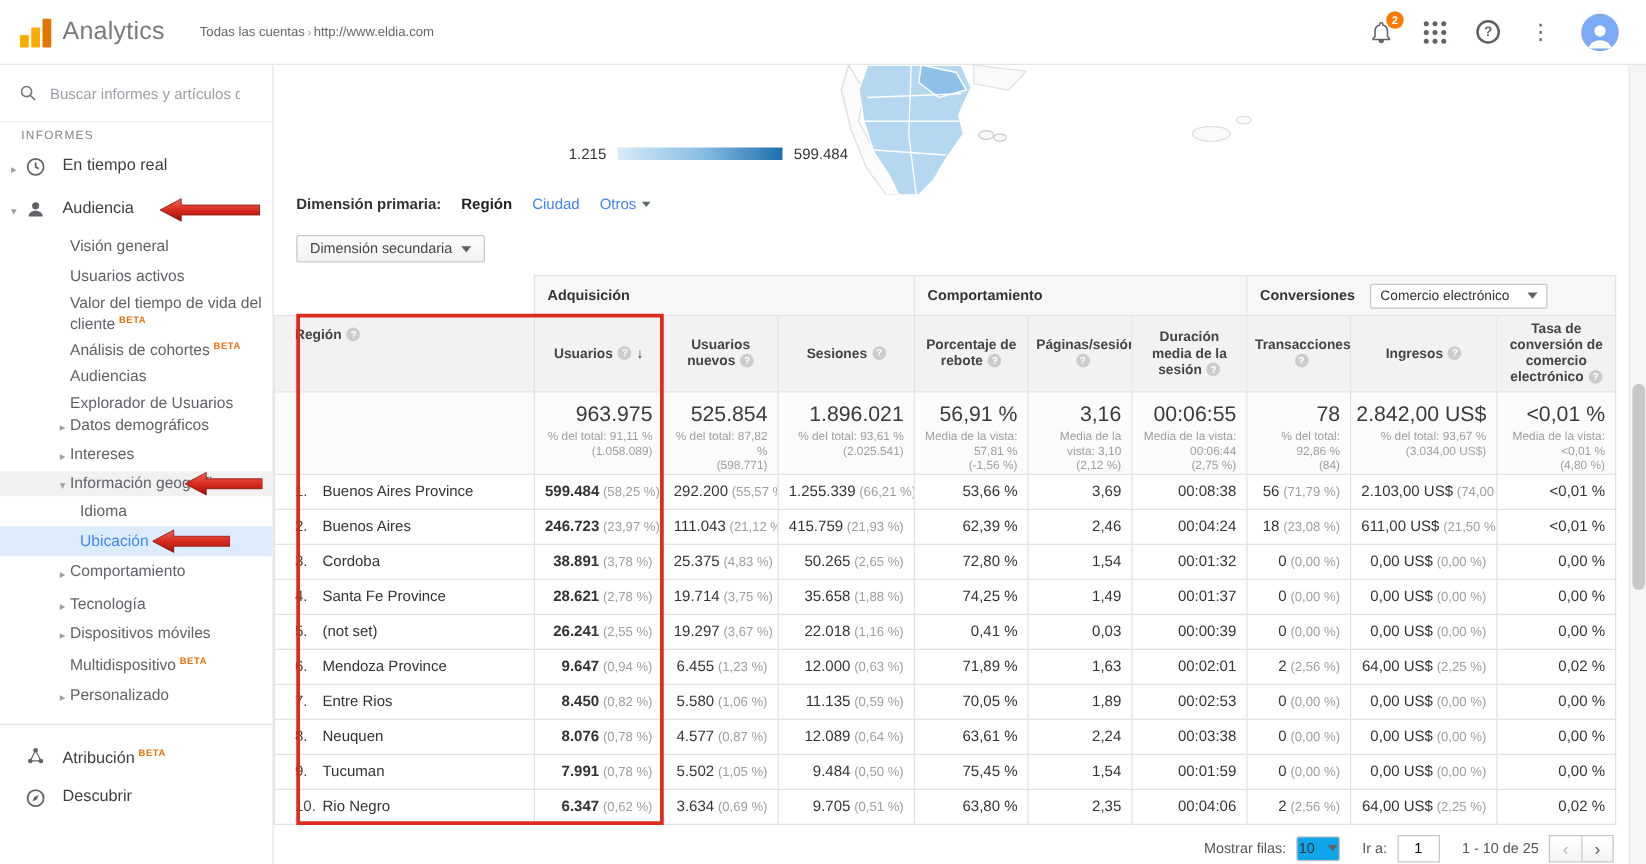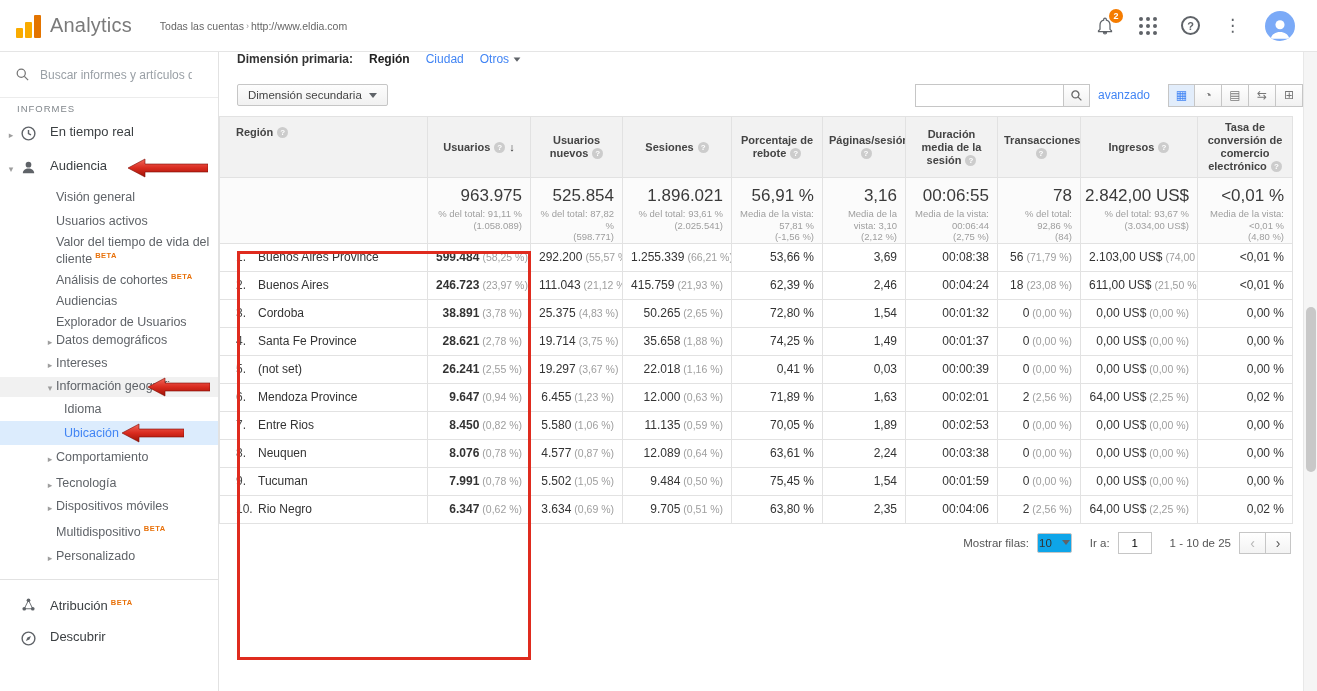--- a/index.html
+++ b/index.html
@@ -259,71 +259,82 @@
             <circle cx="12" cy="12" r="9" fill="none" stroke="currentColor" stroke-width="2"></circle>
             <path d="M15.5 8.5l-2.2 5-5 2.2 2.2-5z" fill="currentColor"></path>
           </svg></span>
         <span class="sb-text">Descubrir</span>
       </div>
     </div>
 </div>
 
 <div id="main">
 
+  <div class="map-section">
+    <svg class="map-svg" width="380" height="104" viewBox="0 0 380 104">
+      <path d="M140,0 L182,5 L168,20 L140,15 Z" fill="#fafafa" stroke="#e0e0e0"></path>
+      <path d="M40,0 L52,20 L48,45 L62,72 L74,90 L80,104 L70,104 L54,82 L42,52 L34,20 Z" fill="#fbfbfb" stroke="#ddd"></path>
+      <path d="M55,0 L130,0 L138,18 L128,40 L132,55 L118,75 L108,92 L96,104 L80,104 L72,88 L60,70 L52,45 L48,20 Z" fill="#b5d7f0" stroke="#fff" stroke-width="1.4"></path>
+      <path d="M98,0 L126,6 L134,20 L112,26 L96,14 Z" fill="#8fc1e8" stroke="#fff" stroke-width="1.2"></path>
+      <path d="M55,26 L130,23 M52,45 L128,45 M60,68 L118,72 M90,0 L88,56 L94,104" fill="none" stroke="#fff" stroke-width="1.1"></path>
+      <ellipse cx="150" cy="56" rx="6" ry="3.5" fill="#f8f8f8" stroke="#ccc"></ellipse>
+      <ellipse cx="161" cy="58" rx="5" ry="3" fill="#f8f8f8" stroke="#ccc"></ellipse>
+      <ellipse cx="330" cy="55" rx="15" ry="6" fill="#fafafa" stroke="#e0e0e0"></ellipse>
+      <ellipse cx="356" cy="44" rx="6" ry="3" fill="#fafafa" stroke="#e0e0e0"></ellipse>
+    </svg>
+    <div class="legend">
+      <span>1.215</span>
+      <span class="legend-bar"></span>
+      <span>599.484</span>
+    </div>
+  </div>
 
   <div class="dim-row">
     <span class="dim-label">Dimensión primaria:</span>
     <span class="dim-sel">Región</span>
     <span class="dim-link">Ciudad</span>
     <span class="dim-link otros">
       <span>Otros</span>
       <span class="caret blue-caret"></span>
     </span>
   </div>
 
   <div class="toolbar">
     <button class="btn-secondary">
       <span>Dimensión secundaria</span>
       <span class="caret"></span>
     </button>
-    <div class="toolbar-right">
-      <span class="tb-search">
-        <input type="text" value="" style="">
-        <button class="mag-btn">
-          <svg width="13" height="13" viewBox="0 0 24 24">
-              <circle cx="10" cy="10" r="6.5" fill="none" stroke="#666" stroke-width="2.4"></circle>
-              <path d="M15 15l6 6" stroke="#666" stroke-width="2.4"></path>
-            </svg>
-        </button>
-      </span>
-      <span class="adv-link">avanzado</span>
-      <span class="view-btns">
-        <button class="view-btn active">▦</button>
-        <button class="view-btn">◔</button>
-        <button class="view-btn">▤</button>
-        <button class="view-btn">⇆</button>
-        <button class="view-btn">⊞</button>
-      </span>
-    </div>
   </div>
 
   <table class="report-table">
     <colgroup>
       <col style="width:208px">
         <col style="width:103px">
         <col style="width:92px">
         <col style="width:109px">
       <col style="width:91px">
         <col style="width:83px">
         <col style="width:92px">
         <col style="width:83px">
       <col style="width:117px">
         <col style="width:95px">
     </colgroup>
     <thead>
+      <tr class="group-row">
+        <th class="spacer"></th>
+        <th colspan="3"><span>Adquisición</span></th>
+        <th colspan="3"><span>Comportamiento</span></th>
+        <th colspan="3" class="conv-cell">
+          <span>Conversiones</span>
+          <span class="conv-select">
+            <span>Comercio electrónico</span>
+            <span class="caret"></span>
+          </span>
+        </th>
+      </tr>
       <tr class="cols-row">
         <th class="region-h"><span>Región</span><span class="help-q">?</span></th>
         <th id="th-usuarios"><span>Usuarios</span><span class="help-q">?</span><span class="sort-arrow">↓</span></th>
         <th><span>Usuarios nuevos</span><span class="help-q">?</span></th>
         <th><span>Sesiones</span><span class="help-q">?</span></th>
         <th><span>Porcentaje de rebote</span><span class="help-q">?</span></th>
         <th><span>Páginas/sesión</span><span class="help-q">?</span></th>
         <th><span>Duración media de la sesión</span><span class="help-q">?</span></th>
         <th><span>Transacciones</span><span class="help-q">?</span></th>
         <th><span>Ingresos</span><span class="help-q">?</span></th>

